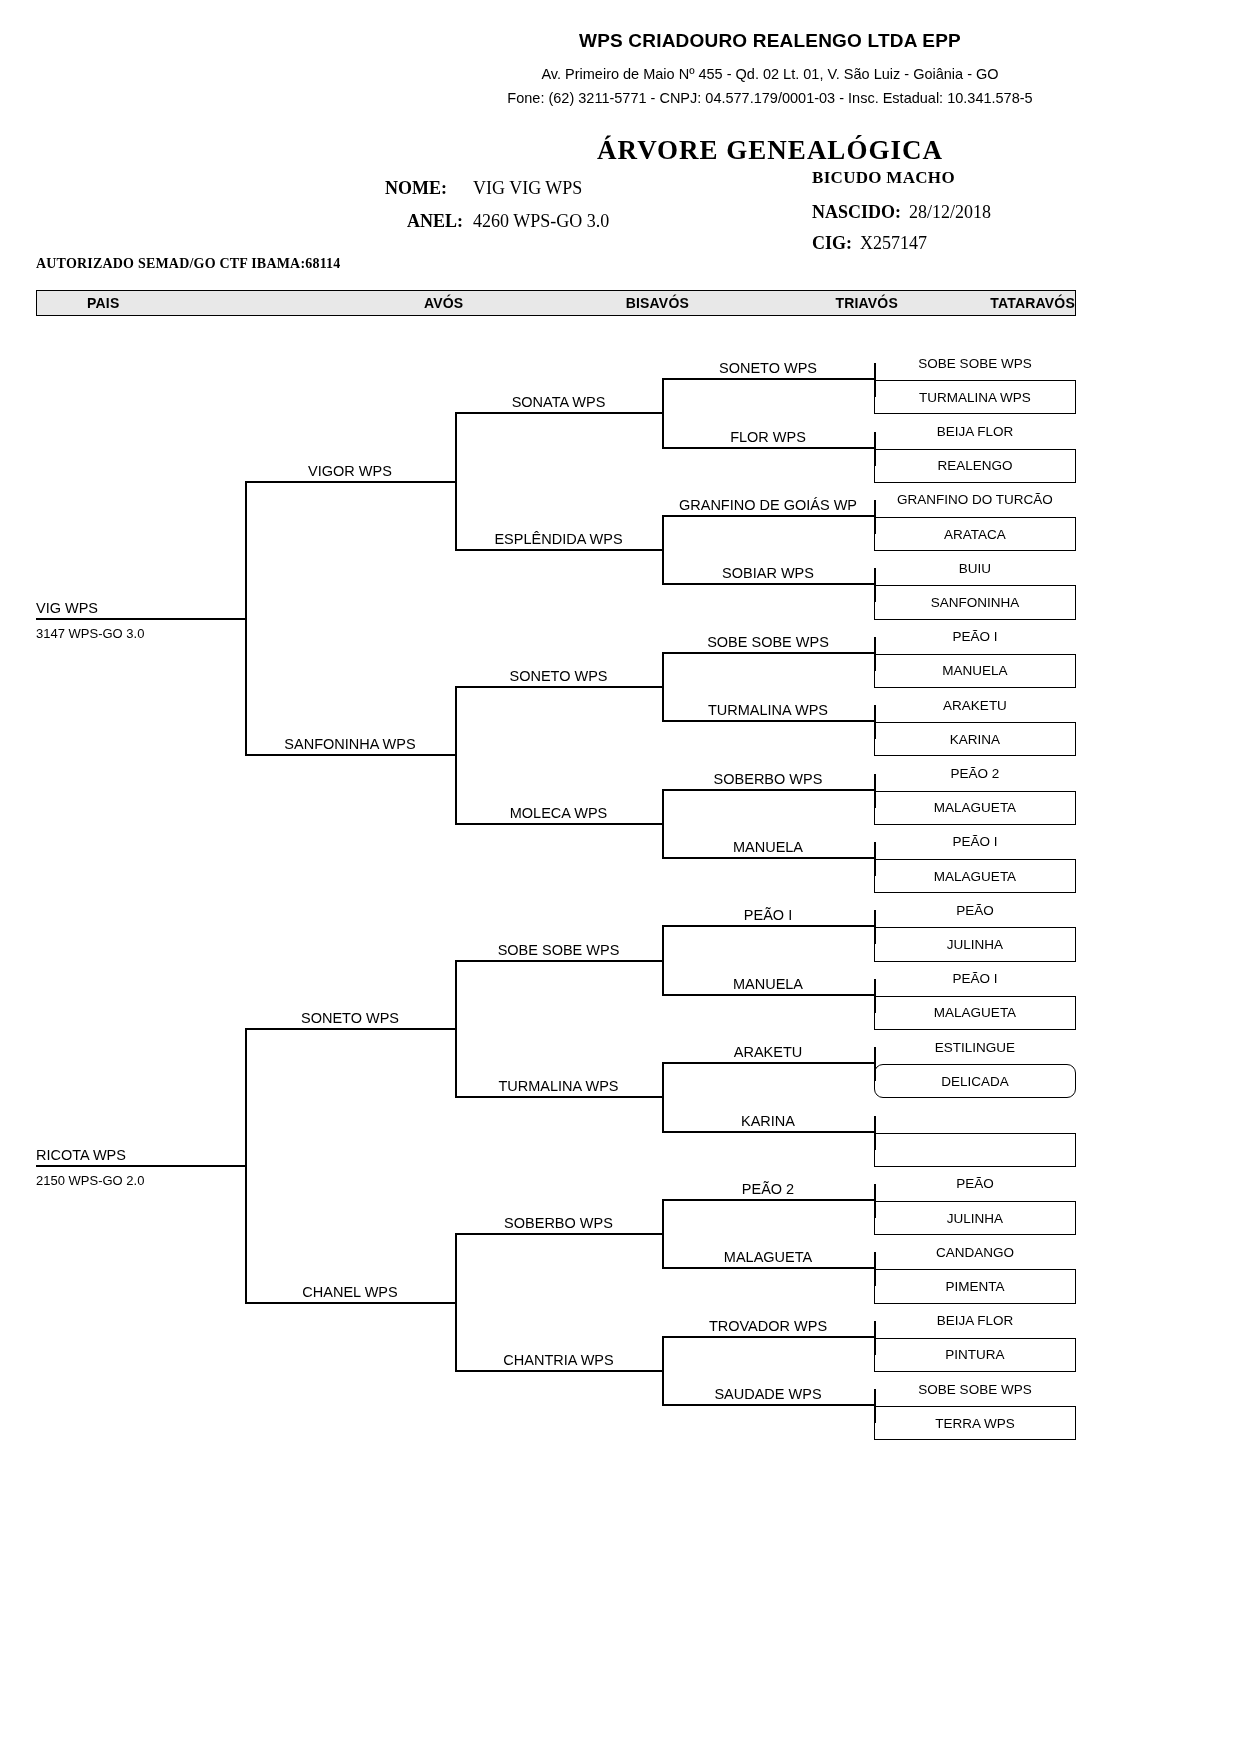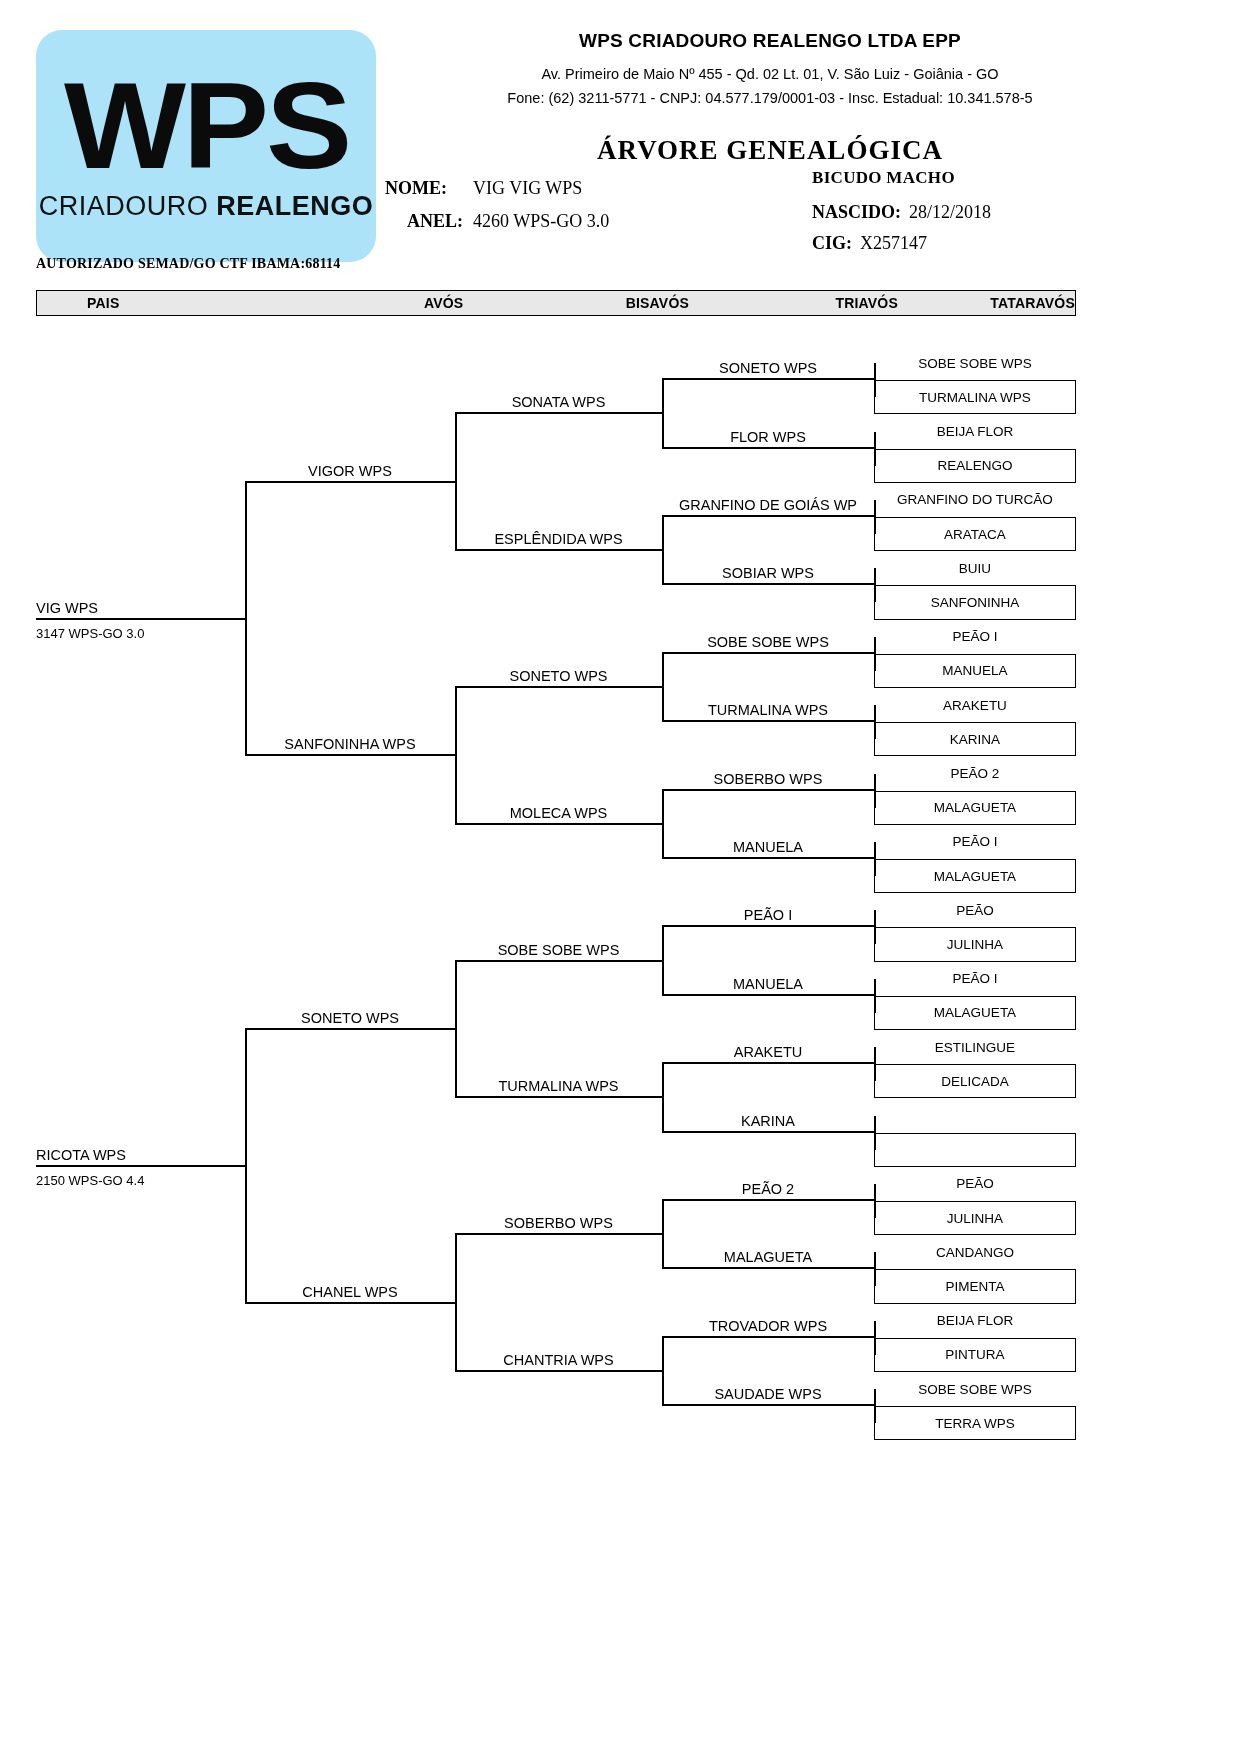--- a/index.html
+++ b/index.html
@@ -145,24 +145,20 @@
     position:absolute;
     font-size:13px;
     white-space:nowrap;
   }
 </style>
 </head>
 <body>
 
 <div id="header">
 
-  <div id="logo">
-    <div class="wps">WPS</div>
-    <div class="sub"><span class="light">CRIADOURO </span><b>REALENGO</b></div>
-  </div>
 
   <div id="company">
     <div class="cname">WPS CRIADOURO REALENGO LTDA EPP</div>
     <div class="addr">Av. Primeiro de Maio Nº 455 - Qd. 02 Lt. 01, V. São Luiz  - Goiânia - GO</div>
     <div class="addr2">Fone: (62) 3211-5771  -  CNPJ: 04.577.179/0001-03  -  Insc. Estadual: 10.341.578-5</div>
   </div>
 
   <div id="treetitle">ÁRVORE  GENEALÓGICA</div>
 
   <div id="nameblock">
@@ -210,41 +206,41 @@
     <div class="leafbox" style="left: 874px; top: 406.2px; width: 202px; height: 34.2px;">KARINA</div>
     <div class="leaflbl" style="left: 874px; top: 440.4px; width: 202px; height: 34.2px;">PEÃO 2</div>
     <div class="leafbox" style="left: 874px; top: 474.6px; width: 202px; height: 34.2px;">MALAGUETA</div>
     <div class="leaflbl" style="left: 874px; top: 508.8px; width: 202px; height: 34.2px;">PEÃO I</div>
     <div class="leafbox" style="left: 874px; top: 543px; width: 202px; height: 34.2px;">MALAGUETA</div>
     <div class="leaflbl" style="left: 874px; top: 577.2px; width: 202px; height: 34.2px;">PEÃO</div>
     <div class="leafbox" style="left: 874px; top: 611.4px; width: 202px; height: 34.2px;">JULINHA</div>
     <div class="leaflbl" style="left: 874px; top: 645.6px; width: 202px; height: 34.2px;">PEÃO I</div>
     <div class="leafbox" style="left: 874px; top: 679.8px; width: 202px; height: 34.2px;">MALAGUETA</div>
     <div class="leaflbl" style="left: 874px; top: 714px; width: 202px; height: 34.2px;">ESTILINGUE</div>
-    <div class="leafbox" style="left: 874px; top: 748.2px; width: 202px; height: 34.2px;">DELICADA</div>
+    <div class="leafbox" style="left: 874px; top: 748.2px; width: 202px; height: 34.2px; border-radius: 9px;">DELICADA</div>
     <div class="leaflbl" style="left: 874px; top: 782.4px; width: 202px; height: 34.2px;"></div>
     <div class="leafbox" style="left: 874px; top: 816.6px; width: 202px; height: 34.2px;"></div>
     <div class="leaflbl" style="left: 874px; top: 850.8px; width: 202px; height: 34.2px;">PEÃO</div>
     <div class="leafbox" style="left: 874px; top: 885px; width: 202px; height: 34.2px;">JULINHA</div>
     <div class="leaflbl" style="left: 874px; top: 919.2px; width: 202px; height: 34.2px;">CANDANGO</div>
     <div class="leafbox" style="left: 874px; top: 953.4px; width: 202px; height: 34.2px;">PIMENTA</div>
     <div class="leaflbl" style="left: 874px; top: 987.6px; width: 202px; height: 34.2px;">BEIJA FLOR</div>
     <div class="leafbox" style="left: 874px; top: 1021.8px; width: 202px; height: 34.2px;">PINTURA</div>
     <div class="leaflbl" style="left: 874px; top: 1056px; width: 202px; height: 34.2px;">SOBE SOBE WPS</div>
     <div class="leafbox" style="left: 874px; top: 1090.2px; width: 202px; height: 34.2px;">TERRA WPS</div>
     <div class="node" style="left: 36px; top: 273.6px; width: 209px; height: 30px;">
       <div class="lbl" style="left: 0px; width: 209px; text-align: left;">VIG WPS</div>
       <div class="hline" style="width: 209px;"></div>
     </div>
     <div class="ringno" style="left: 36px; top: 309.6px;">3147 WPS-GO 3.0</div>
     <div class="node" style="left: 36px; top: 820.8px; width: 209px; height: 30px;">
       <div class="lbl" style="left: 0px; width: 209px; text-align: left;">RICOTA WPS</div>
       <div class="hline" style="width: 209px;"></div>
     </div>
-    <div class="ringno" style="left: 36px; top: 856.8px;">2150 WPS-GO 4.4</div>
+    <div class="ringno" style="left: 36px; top: 856.8px;">2150 WPS-GO 2.0</div>
     <div class="vline" style="left: 245px; top: 166.8px; height: 273.6px;"></div>
     <div class="vline" style="left: 245px; top: 714px; height: 273.6px;"></div>
     <div class="node" style="left: 245px; top: 136.8px; width: 210px; height: 30px;">
       <div class="lbl" style="left: 0px; width: 210px; text-align: center;">VIGOR WPS</div>
       <div class="hline" style="width: 210px;"></div>
     </div>
     <div class="node" style="left: 245px; top: 410.4px; width: 210px; height: 30px;">
       <div class="lbl" style="left: 0px; width: 210px; text-align: center;">SANFONINHA WPS</div>
       <div class="hline" style="width: 210px;"></div>
     </div>

